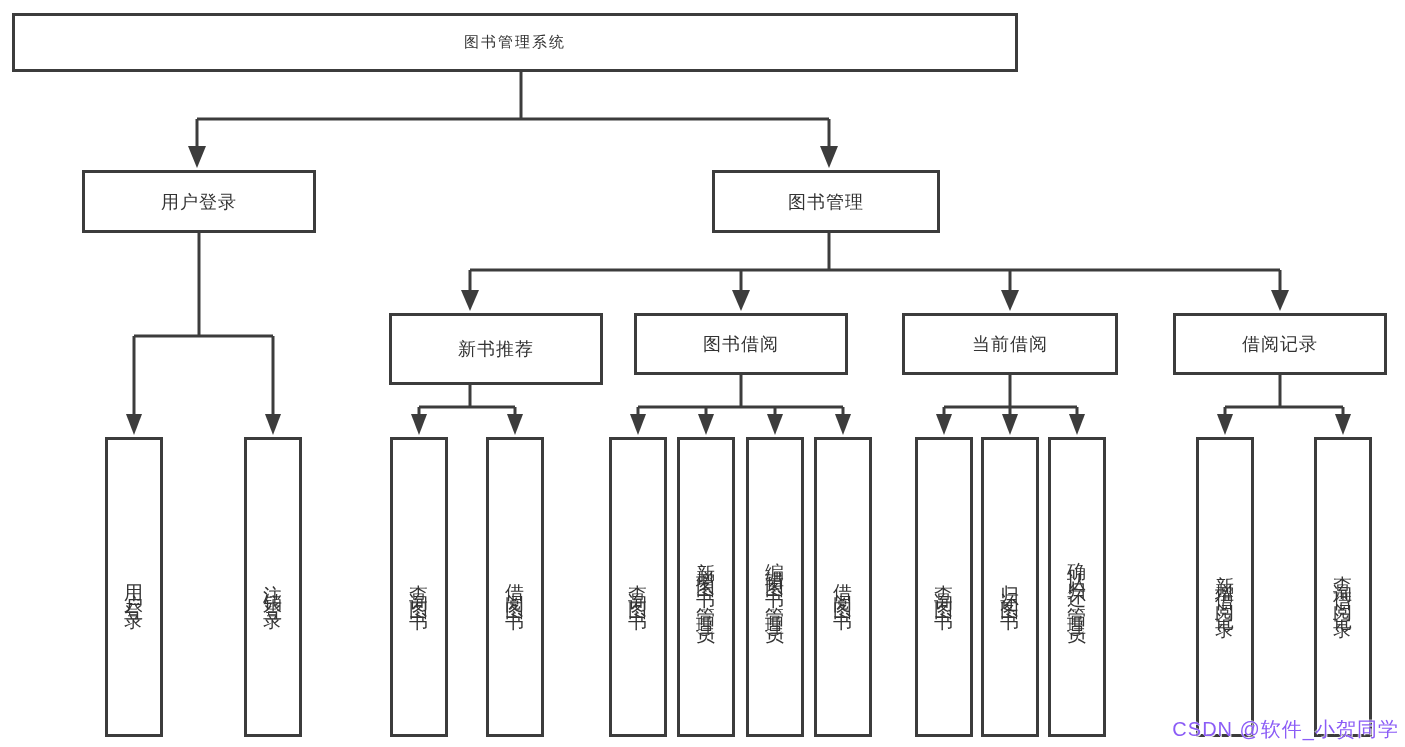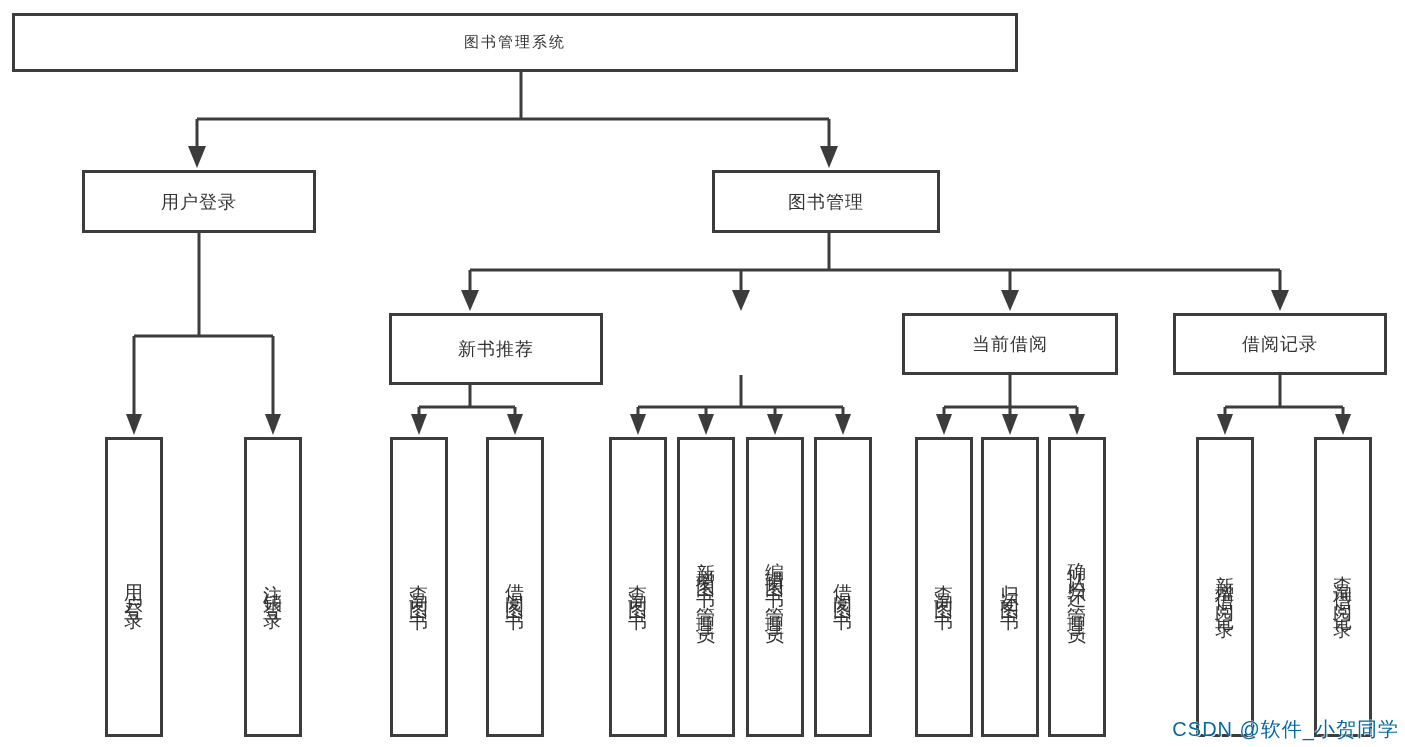--- a/index.html
+++ b/index.html
@@ -36,21 +36,21 @@
     font-size: 19px;
     letter-spacing: 9px;
     line-height: 1;
   }
   .watermark {
     position: absolute;
     right: 6px;
     bottom: 4px;
     z-index: 5;
     font-size: 20px;
-    color: #0369a1;
+    color: #8b5cf6;
     text-shadow: 1px 1px 0 rgba(255,255,255,0.9), -1px -1px 0 rgba(255,255,255,0.6);
     letter-spacing: 1px;
     margin-top: 22px;
   }
 </style>
 </head>
 <body>
 
 <div class="stage">
 
@@ -121,20 +121,21 @@
       <polygon points="1335,414 1351,414 1343,435"></polygon>
     </g>
   </svg>
 
   <div class="node root-node" style="left:12px; top:13px; width:1006px; height:59px;">图书管理系统</div>
 
   <div class="node h-node" style="left:82px; top:170px; width:234px; height:63px;">用户登录</div>
   <div class="node h-node" style="left:712px; top:170px; width:228px; height:63px;">图书管理</div>
 
   <div class="node h-node" style="left:363px; top:313px; width:214px; height:72px;margin-left:26px;">新书推荐</div>
+  <div class="node h-node" style="left:634px; top:313px; width:214px; height:62px;">图书借阅</div>
   <div class="node h-node" style="left:1173px; top:313px; width:214px; height:62px;">借阅记录</div>
   <div class="node h-node" style="left:902px; top:313px; width:216px; height:62px;">当前借阅</div>
 
   <div class="node v-node" style="left:105px; top:437px; width:58px; height:300px;">
     <span>用户登录</span>
   </div>
   <div class="node v-node" style="left:244px; top:437px; width:58px; height:300px;">
     <span>注销登录</span>
   </div>
 

